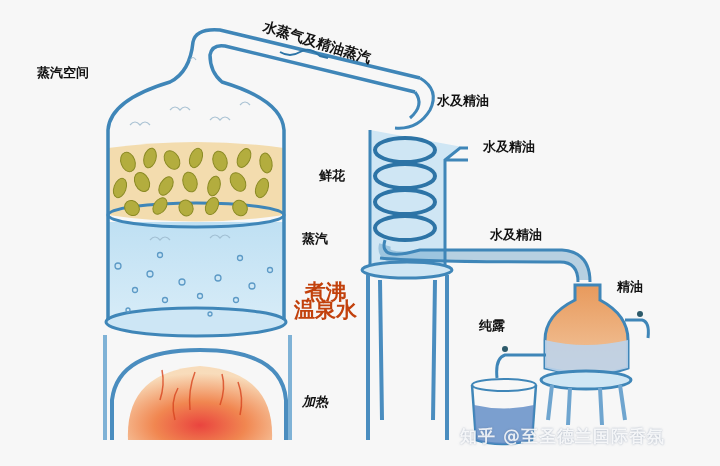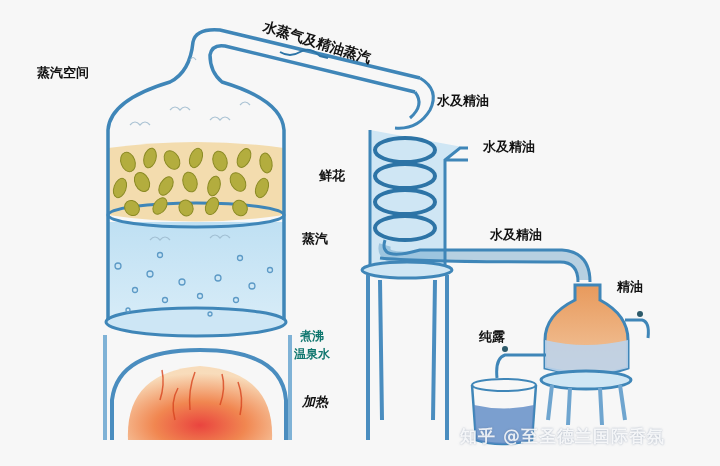--- a/index.html
+++ b/index.html
@@ -1,19 +1,19 @@
 <!DOCTYPE html>
 <html><head>
 <meta charset="utf-8">
 <style>
   html, body { margin:0; padding:0; background:#f6f6f6; }
   #stage { position:relative; width:720px; height:466px; overflow:hidden; background:#f7f7f7; font-family:"DejaVu Sans","Liberation Sans",sans-serif; }
   svg.art { position:absolute; left:0; top:0; }
   .lbl { position:absolute; color:#111; font-size:13px; font-weight:bold; white-space:nowrap; line-height:18px; }
-  .lbl-multi { position:absolute; color:#0f766e; font-size:12px; font-weight:bold; line-height:18px; text-align:center;margin-top:44px; }
+  .lbl-multi { position:absolute; color:#c2410c; font-size:21px; font-weight:bold; line-height:18px; text-align:center; }
   .rot { position:absolute; color:#111; font-size:14px; font-weight:bold; white-space:nowrap; transform-origin:0 0; transform:rotate(17deg); }
   .wm { position:absolute; color:rgba(255,255,255,0.85); font-size:17px; font-weight:bold; white-space:nowrap; text-shadow:0 0 2px rgba(90,110,140,0.55); letter-spacing:1px; }
 </style>
 </head>
 <body>
 
 <div id="stage">
 
   <svg class="art" width="720" height="466" viewBox="0 0 720 466">
     <defs>
@@ -148,17 +148,17 @@
   <div class="lbl" style="left:437px;top:92px;">水及精油</div>
   <div class="lbl" style="left:483px;top:138px;">水及精油</div>
   <div class="lbl" style="left:319px;top:167px;">鲜花</div>
   <div class="lbl" style="left:302px;top:230px;">蒸汽</div>
   <div class="lbl-multi" style="left:294px;top:283px;">
     <div>煮沸</div>
     <div>温泉水</div>
   </div>
   <div class="lbl" style="left:490px;top:226px;">水及精油</div>
   <div class="lbl" style="left:617px;top:278px;">精油</div>
-  <div class="lbl" style="left:479px;top:328px;text-align:right;">纯露</div>
+  <div class="lbl" style="left:479px;top:317px;text-align:right;">纯露</div>
   <div class="lbl" style="left:302px;top:393px;font-style:italic;">加热</div>
 
   <div class="wm" style="left:460px;top:425px;">知乎 @至圣德兰国际香氛</div>
 </div>
 
 </body></html>

